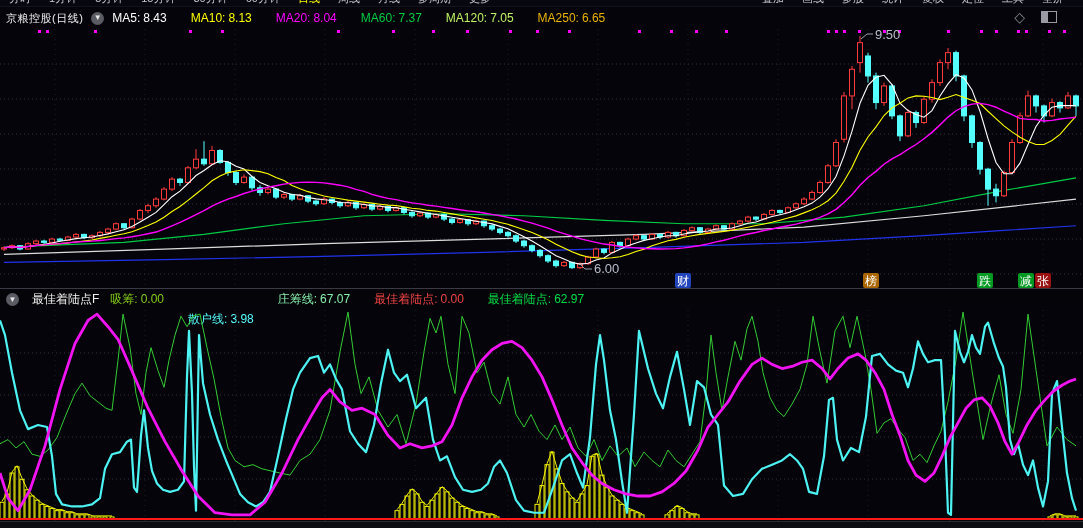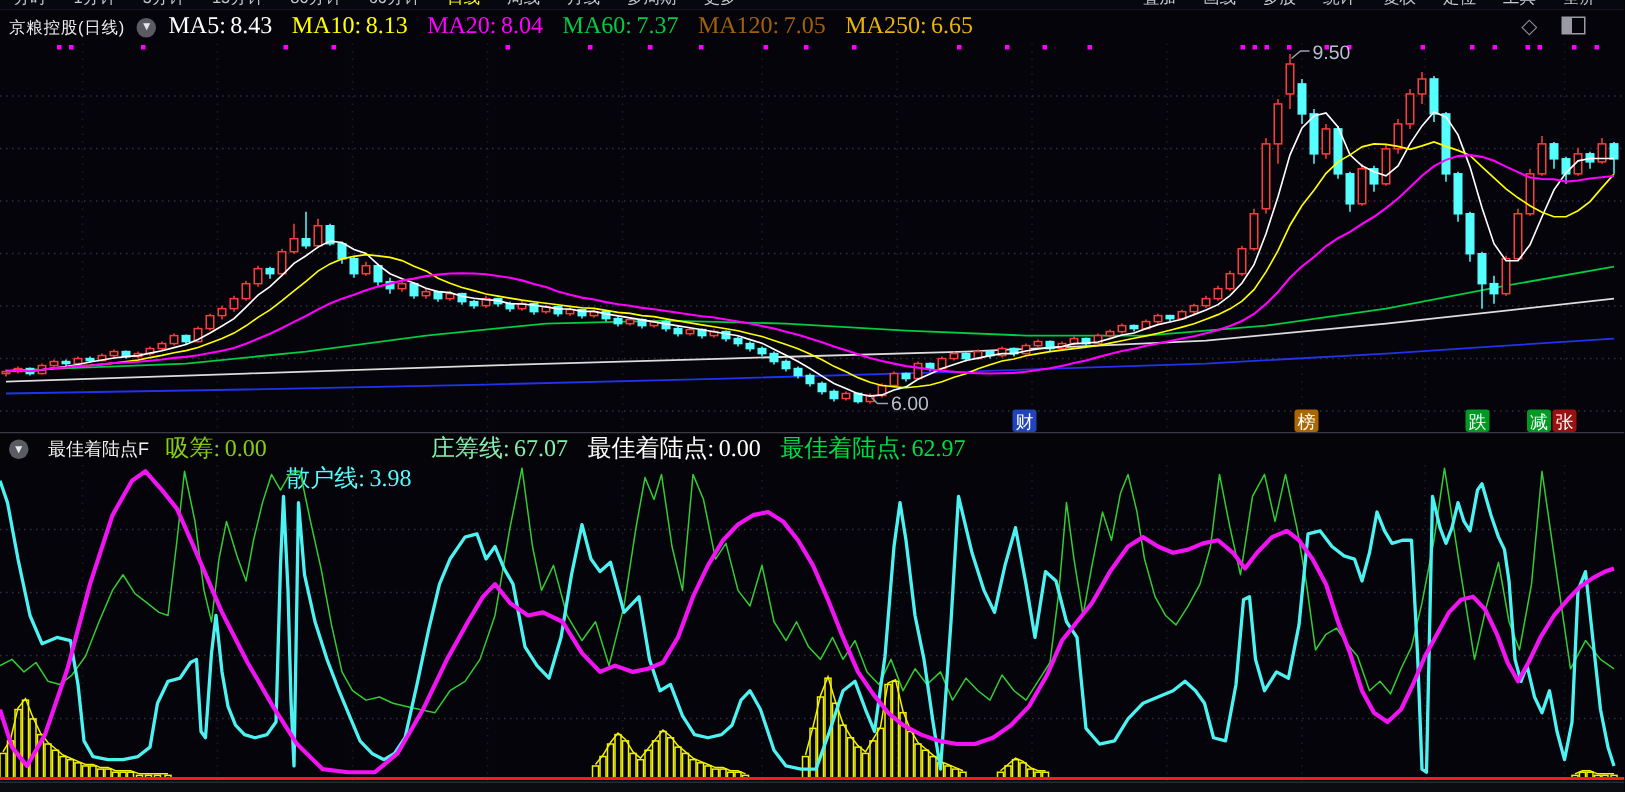--- a/index.html
+++ b/index.html
@@ -9,21 +9,21 @@
   .topbar{height:6px;background:#07070f;border-bottom:1px solid #12121c;overflow:hidden;position:relative;}
   .topbar-inner{display:flex;align-items:center;white-space:nowrap;margin-top:-9px;font-size:11px;color:#c8c8d2;}
   .tb-item{padding:0 9px;cursor:pointer;}
   .tb-item.active{color:#ffff00;}
   .tb-right{margin-left:auto;padding-right:10px;display:flex;}
   
   .titlebar{height:22px;display:flex;align-items:center;padding-left:6px;position:relative;background:#04040a;}
   .symbol{color:#efefef;font-size:11px;letter-spacing:.5px;}
   .chev-circle{width:13px;height:13px;border-radius:50%;background:#5a5b63;color:#e8e8e8;font-size:8px;
     display:inline-flex;align-items:center;justify-content:center;margin:0 8px;cursor:pointer;line-height:1;}
-  .legend{display:flex;align-items:center;gap:13px;font-size:16px;font-family:Liberation Serif, serif;}
+  .legend{display:flex;align-items:center;gap:24px;font-size:12px;}
   .f-label{margin-right:3px;}
   .title-icons{position:absolute;right:26px;top:3px;display:flex;align-items:center;gap:16px;}
   .icon-diamond{color:#8b8b95;font-size:14px;cursor:pointer;line-height:1;}
   .icon-layout{width:14px;height:10px;border:1px solid #9a9aa4;position:relative;cursor:pointer;}
   .icon-layout::before{content:"";position:absolute;left:0;top:0;width:6px;height:10px;background:#9a9aa4;}
   
   .main-chart{position:relative;height:259px;}
   .divider{height:1px;background:#3a3a44;}
   .subheader{height:21px;display:flex;align-items:center;padding-left:6px;gap:11px;font-size:12px;background:#050509;}
   .subheader .name{color:#f0f0f0;}
@@ -65,21 +65,21 @@
   </div>
 
   <div class="titlebar">
     <span class="symbol">京粮控股(日线)</span>
     <span class="chev-circle">▼</span>
     <span class="legend">
         <span style="color: rgb(255, 255, 255);"><span class="f-label">MA5:</span><span>8.43</span></span>
         <span style="color: rgb(255, 255, 0);"><span class="f-label">MA10:</span><span>8.13</span></span>
         <span style="color: rgb(255, 0, 255); text-align: right;"><span class="f-label">MA20:</span><span>8.04</span></span>
         <span style="color: rgb(0, 204, 68);"><span class="f-label">MA60:</span><span>7.37</span></span>
-        <span style="color: #a16207;"><span class="f-label">MA120:</span><span>7.05</span></span>
+        <span style="color: #bef264;"><span class="f-label">MA120:</span><span>7.05</span></span>
         <span style="color: #eab308;"><span class="f-label">MA250:</span><span>6.65</span></span>
       </span>
     <span class="title-icons">
       <span class="icon-diamond">◇</span>
       <span class="icon-layout"></span>
     </span>
   </div>
 
   <div class="main-chart" id="mainChart">
       <svg width="1083" height="259" viewBox="0 0 1083 259">
@@ -440,21 +440,21 @@
 
   <div class="divider"></div>
 
   <div class="subheader">
     <span class="chev-circle" style="margin:0 2px 0 0">▼</span>
     <span class="name">最佳着陆点F</span>
     <span class="legend">
         <span style="color: #84cc16;"><span class="f-label">吸筹:</span><span>0.00</span></span>
         <span style="color: rgb(85, 255, 255); margin-top: 40px;"><span class="f-label">散户线:</span><span>3.98</span></span>
         <span style="color: #86efac;"><span class="f-label">庄筹线:</span><span>67.07</span></span>
-        <span style="color: #ffffff;"><span class="f-label">最佳着陆点:</span><span>0.00</span></span>
+        <span style="color: #ef4444;"><span class="f-label">最佳着陆点:</span><span>0.00</span></span>
         <span style="color: rgb(0, 221, 68);"><span class="f-label">最佳着陆点:</span><span>62.97</span></span>
       </span>
   </div>
 
   <div class="sub-chart" id="subChart">
       <svg width="1083" height="211" viewBox="0 0 1083 211">
         <line x1="55" y1="0" x2="55" y2="211" stroke="#1d1d29" stroke-dasharray="1 4"></line>
         <line x1="145" y1="0" x2="145" y2="211" stroke="#1d1d29" stroke-dasharray="1 4"></line>
         <line x1="235" y1="0" x2="235" y2="211" stroke="#1d1d29" stroke-dasharray="1 4"></line>
         <line x1="325" y1="0" x2="325" y2="211" stroke="#1d1d29" stroke-dasharray="1 4"></line>

